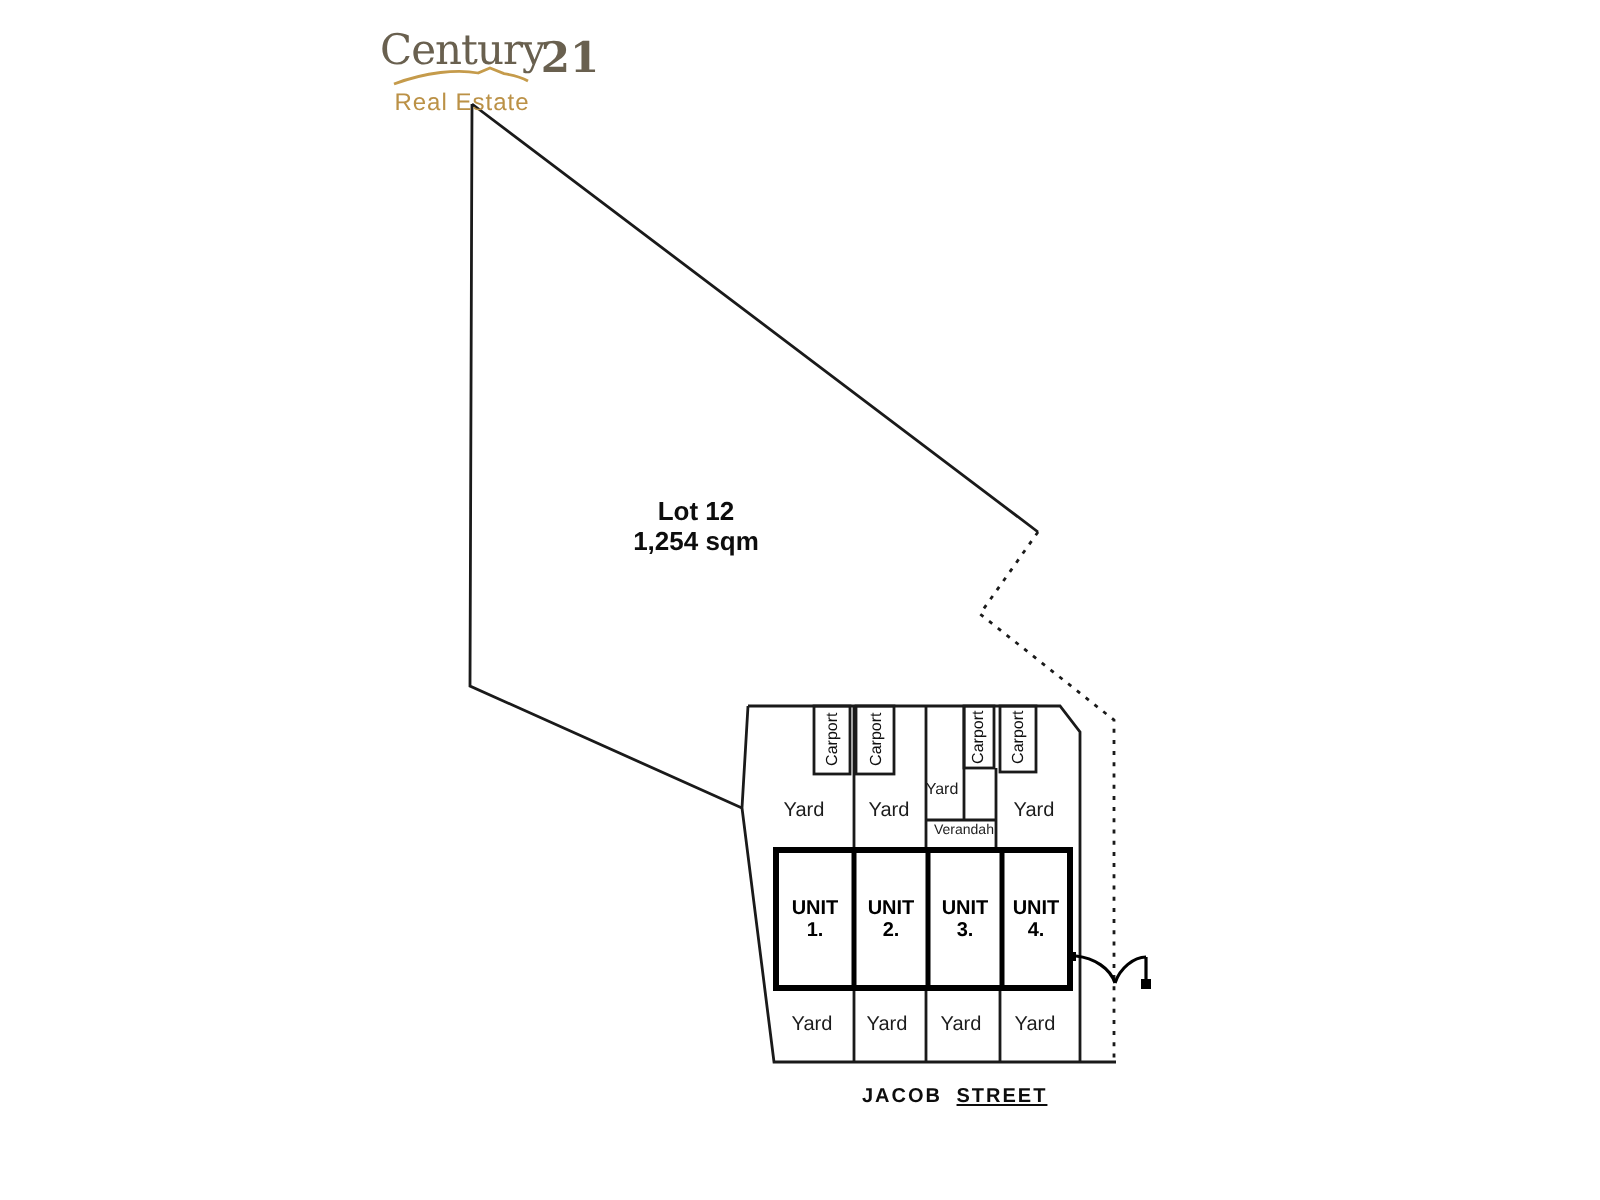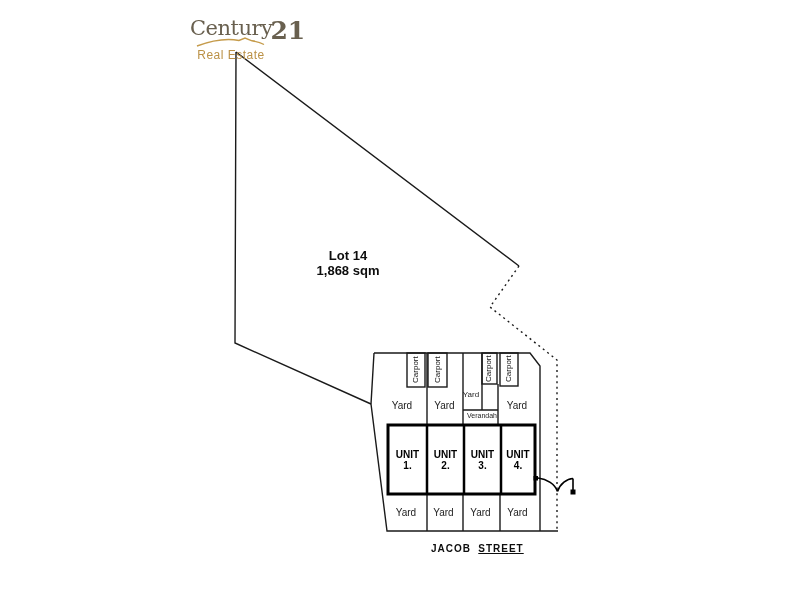--- a/index.html
+++ b/index.html
@@ -17,21 +17,21 @@
   .yard-sm{font-size:8px;color:#1c1c1c;}
   .verandah{font-size:7px;color:#1c1c1c;}
   .carport{font-size:8px;color:#111;transform:rotate(-90deg);}
   .unit{font-size:10px;font-weight:bold;line-height:11px;color:#000;}
   .lot-title{font-size:13px;font-weight:bold;line-height:15px;color:#0d0d0d;}
   .street{font-size:10px;font-weight:bold;letter-spacing:1px;color:#0d0d0d;}
   
   #logo{position:absolute;left:190px;top:12px;width:82px;text-align:center;}
   .c21-row{white-space:nowrap;color:#69604f;}
   .c21-name{font-family:"DejaVu Serif",serif;font-size:21px;letter-spacing:-0.5px;}
-  .c21-num{font-family:"DejaVu Serif",serif;font-size:25px;font-weight:bold;position:relative;top:4px;left:-2px;}
+  .c21-num{font-family:"DejaVu Serif",serif;font-size:21px;font-weight:bold;position:relative;top:4px;left:-2px;}
   .c21-tag{font-size:12px;color:#bb9146;letter-spacing:0.5px;margin-top:1px;font-family:"Liberation Sans",sans-serif;}
   .c21-swoosh{display:block;margin:-4px auto 0 auto;}
 </style>
 </head>
 <body>
 
 <div id="stage">
 
   <svg id="plan-svg" width="800" height="600" viewBox="0 0 800 600">
     <g fill="none" stroke="#1a1a1a" stroke-width="1.4" stroke-linejoin="miter">
@@ -68,22 +68,22 @@
 
   <div id="logo">
     <div class="c21-row"><span class="c21-name">Century</span><span class="c21-num">21</span></div>
     <svg class="c21-swoosh" width="72" height="10" viewBox="0 0 72 10">
       <path d="M2,9 C18,3 34,1.5 44,3.5 L50,1 L57,3.8 C62,4.6 66,5.8 69,7.5" fill="none" stroke="#c59b4b" stroke-width="1.4"></path>
     </svg>
     <div class="c21-tag">Real Estate</div>
   </div>
 
   <div class="lbl lot-title" style="left:298px;top:248px;width:100px;">
-    <div>Lot 14</div>
-    <div>1,868 sqm</div>
+    <div>Lot 12</div>
+    <div>1,254 sqm</div>
   </div>
 
   <div class="lbl carport" style="left:396px;top:365px;width:40px;">Carport</div>
   <div class="lbl carport" style="left:418px;top:365px;width:40px;">Carport</div>
   <div class="lbl carport" style="left:469px;top:364px;width:40px;">Carport</div>
   <div class="lbl carport" style="left:489px;top:364px;width:40px;">Carport</div>
 
   <div class="lbl yard" style="left:380px;top:400px;width:44px;">Yard</div>
   <div class="lbl yard" style="left:427px;top:400px;width:35px;">Yard</div>
   <div class="lbl yard-sm" style="left:458px;top:390px;width:26px;">Yard</div>

